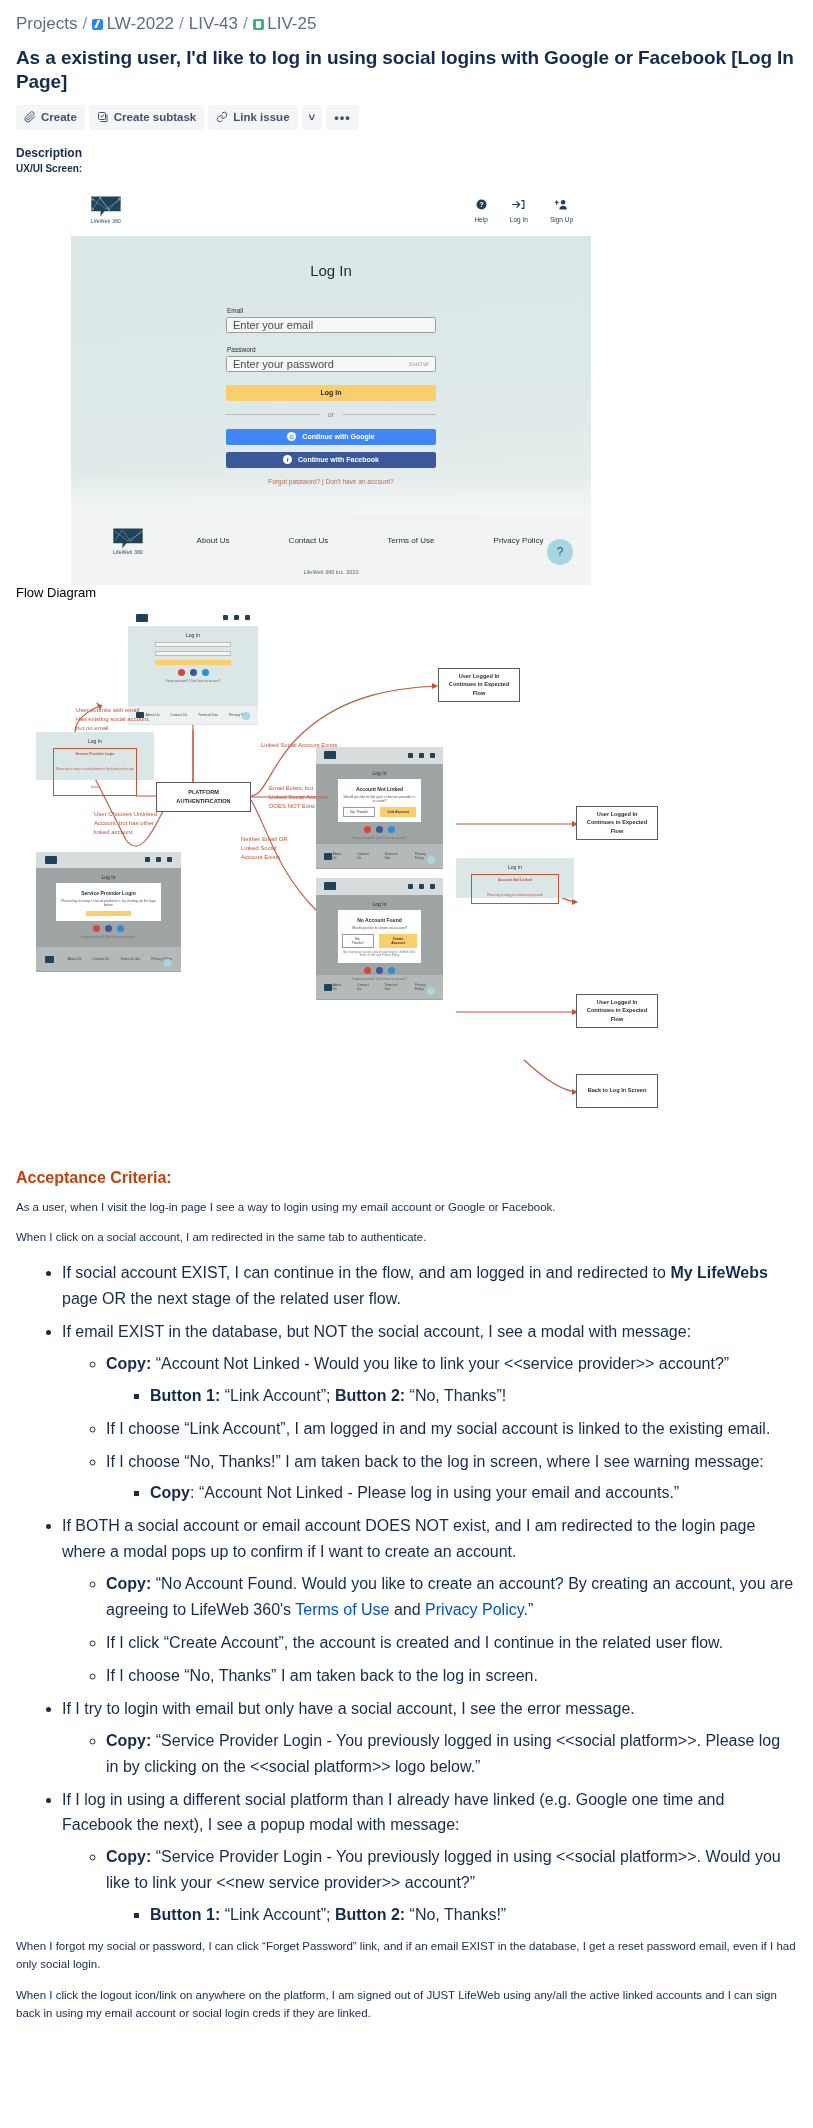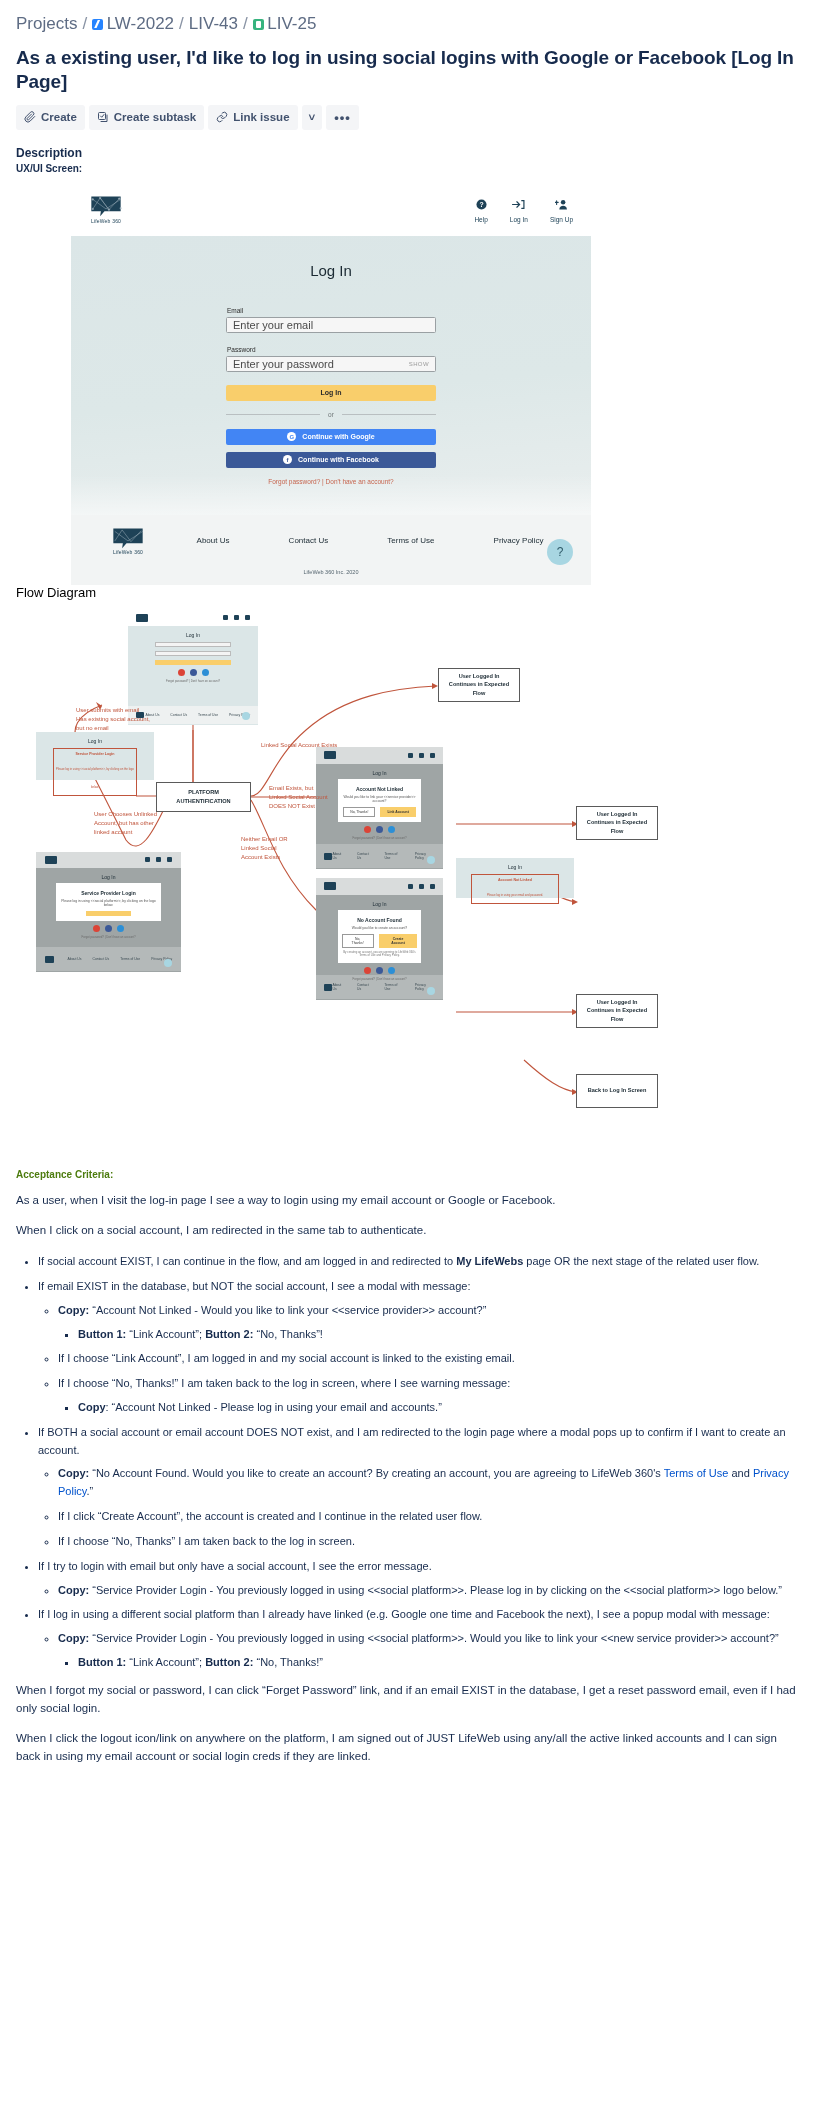--- a/index.html
+++ b/index.html
@@ -109,26 +109,26 @@
   .mini-logo { width:12px; height:8px; background:#1E4257; border-radius:1px; }
   .mini-nav { display:flex; gap:6px; }
   .mini-nav i { width:5px; height:5px; background:#1E4257; border-radius:1px; display:inline-block; }
   .mini-flinks { display:flex; gap:11px; font-size:3.4px; color:#3a4a52; }
   .mini-fab { position:absolute; right:6%; bottom:4%; width:8px; height:8px; border-radius:50%; background:#A8D6E2; }
   .warnbox { border:0.6px solid #C0553C; margin:4px auto 0 auto; width:60%; text-align:center; padding:3px 2px; }
   .warnbox b { display:block; font-size:3.6px; color:#C0553C; }
   .warnbox span { font-size:2.8px; color:#C0553C; }
 
   
-  .ac-title { font-size:10px; font-weight:700; color:#4d7c0f; margin:14px 0 12px 0; }
+  .ac-title { font-size:16px; font-weight:700; color:#c2410c; margin:14px 0 12px 0; }
   .ac p { font-size:11.5px; line-height:1.55; color:#172B4D; margin:0 0 13px 0; }
   .ac ul { margin:0 0 10px 0; padding-left:22px; }
   .ac ul ul { margin:6px 0 6px 0; padding-left:20px; list-style-type:circle; }
   .ac ul ul ul { list-style-type:square; }
-  .ac li { font-size:11px; line-height:1.62; color:#172B4D; margin-bottom:7px; }
+  .ac li { font-size:16px; line-height:1.62; color:#172B4D; margin-bottom:7px;margin-left:24px; }
   .ac b { font-weight:700; }
   .ac a { color:#0052CC; text-decoration:none; }
 </style>
 </head>
 <body>
 
 <div class="page">
 
   <div class="breadcrumb">
     <a href="#" class="bc-item">

